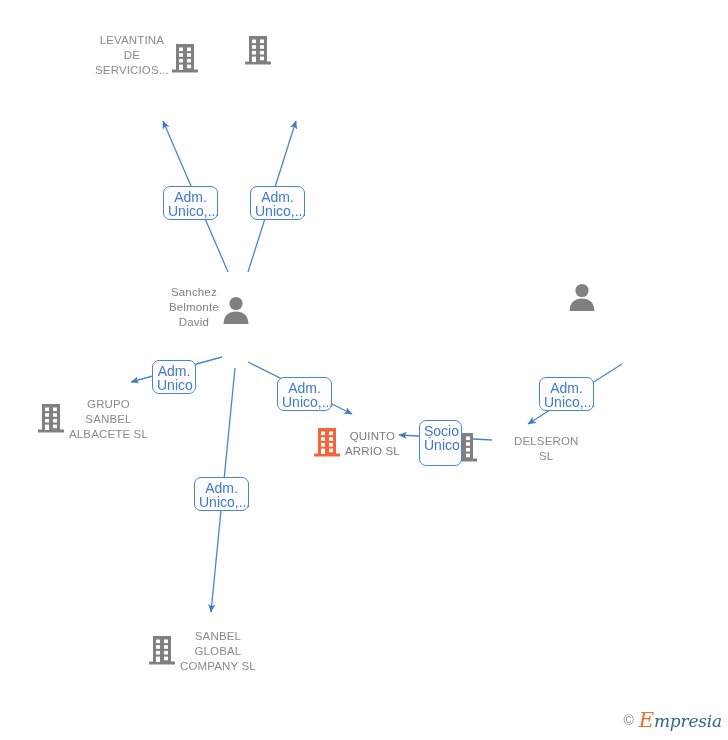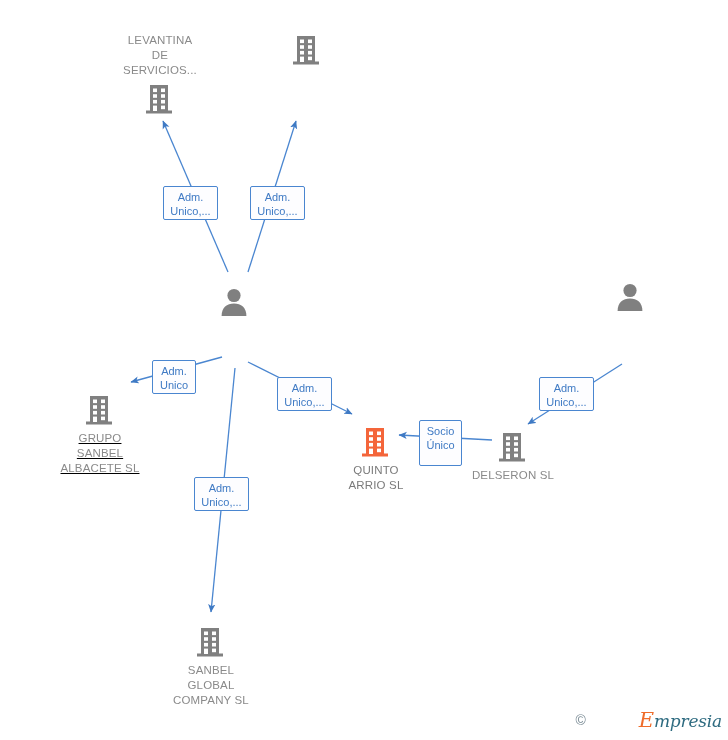--- a/index.html
+++ b/index.html
@@ -24,21 +24,21 @@
     width: 728px;
     height: 740px;
     pointer-events: none;
   }
   .node {
     position: absolute;
     width: 130px;
     margin-left: -65px;
     text-align: center;
     display: flex;
-    flex-direction: column;
+    flex-direction: row;
     align-items: center;
   }
   .node-label {
     font-size: 11.5px;
     line-height: 15px;
     color: #808080;
     letter-spacing: 0.15px;
     white-space: pre-line;
   }
   .node-label.company {
@@ -54,24 +54,24 @@
   }
   .node.label-top .node-label { order: 0; margin-bottom: 4px; }
   .node.label-top .icon-wrap { order: 1; }
   .node.label-bottom .icon-wrap { order: 0; }
   .node.label-bottom .node-label { order: 1; margin-top: 4px; }
 
   .edge-label {
     position: absolute;
     box-sizing: border-box;
     border: 1.3px solid #4a86d0;
-    border-radius: 2px;
+    border-radius: 7px;
     background: #fdfdff;
     color: #3f7ac4;
-    font-size: 11px;
+    font-size: 14px;
     line-height: 14px;
     text-align: center;
     padding: 3px 4px 3px 4px;
     white-space: pre-line;
     z-index: 5;
   }
   .watermark {
     position: absolute;
     right: 6px;
     bottom: 8px;
@@ -83,21 +83,20 @@
   .wm-c {
     color: #7a8b95;
     font-size: 14px;
   }
   .wm-text {
     font-family: "DejaVu Serif", serif;
     font-style: italic;
     font-size: 17px;
     color: #2e6b80;
     letter-spacing: -0.2px;
-    margin-left: 48px;
   }
   .wm-text .wm-e {
     color: #ef6c2a;
     font-size: 21px;
   }
 </style>
 </head>
 <body>
 
 <div id="canvas">
@@ -149,28 +148,31 @@
             <rect x="18" y="17.9" width="4" height="3.6" fill="#ffffff"></rect>
             <rect x="10" y="23.6" width="4" height="5.4" fill="#ffffff"></rect>
             <rect x="18" y="23.6" width="4" height="3.6" fill="#ffffff"></rect>
           </svg></span>
       </div>
       <div class="node label-top" style="left: 234px; top: 285px;">
         <span class="icon-wrap"><svg viewBox="0 0 34 34" width="34" height="34" aria-hidden="true">
             <circle cx="17" cy="10.5" r="6.6" fill="#808080"></circle>
             <path d="M4.6,31 C4.6,22.6 9.9,18.6 17,18.6 C24.1,18.6 29.4,22.6 29.4,31 Z" fill="#808080"></path>
           </svg></span>
+        <div class="node-label ">Sanchez
+Belmonte
+David</div>
       </div>
       <div class="node label-top" style="left: 630px; top: 280px;">
         <span class="icon-wrap"><svg viewBox="0 0 34 34" width="34" height="34" aria-hidden="true">
             <circle cx="17" cy="10.5" r="6.6" fill="#808080"></circle>
             <path d="M4.6,31 C4.6,22.6 9.9,18.6 17,18.6 C24.1,18.6 29.4,22.6 29.4,31 Z" fill="#808080"></path>
           </svg></span>
       </div>
-      <div class="node label-bottom" style="left: 100px; top: 393px; text-decoration: underline;">
+      <div class="node label-bottom" style="left: 100px; top: 393px;">
         <span class="icon-wrap"><svg viewBox="0 0 34 34" width="34" height="34" aria-hidden="true">
             <rect x="7" y="3" width="18" height="26" fill="#808080"></rect>
             <rect x="3" y="28.5" width="26" height="3" fill="#808080"></rect>
             <rect x="10" y="6.5" width="4" height="3.6" fill="#ffffff"></rect>
             <rect x="18" y="6.5" width="4" height="3.6" fill="#ffffff"></rect>
             <rect x="10" y="12.2" width="4" height="3.6" fill="#ffffff"></rect>
             <rect x="18" y="12.2" width="4" height="3.6" fill="#ffffff"></rect>
             <rect x="10" y="17.9" width="4" height="3.6" fill="#ffffff"></rect>
             <rect x="18" y="17.9" width="4" height="3.6" fill="#ffffff"></rect>
             <rect x="10" y="23.6" width="4" height="5.4" fill="#ffffff"></rect>
@@ -189,21 +191,21 @@
             <rect x="10" y="12.2" width="4" height="3.6" fill="#ffffff"></rect>
             <rect x="18" y="12.2" width="4" height="3.6" fill="#ffffff"></rect>
             <rect x="10" y="17.9" width="4" height="3.6" fill="#ffffff"></rect>
             <rect x="18" y="17.9" width="4" height="3.6" fill="#ffffff"></rect>
             <rect x="10" y="23.6" width="4" height="5.4" fill="#ffffff"></rect>
             <rect x="18" y="23.6" width="4" height="3.6" fill="#ffffff"></rect>
           </svg></span>
         <div class="node-label company highlight">QUINTO
 ARRIO  SL</div>
       </div>
-      <div class="node label-bottom" style="left: 513px; top: 430px;">
+      <div class="node label-bottom" style="left: 513px; top: 430px; gap: 32px;">
         <span class="icon-wrap"><svg viewBox="0 0 34 34" width="34" height="34" aria-hidden="true">
             <rect x="7" y="3" width="18" height="26" fill="#808080"></rect>
             <rect x="3" y="28.5" width="26" height="3" fill="#808080"></rect>
             <rect x="10" y="6.5" width="4" height="3.6" fill="#ffffff"></rect>
             <rect x="18" y="6.5" width="4" height="3.6" fill="#ffffff"></rect>
             <rect x="10" y="12.2" width="4" height="3.6" fill="#ffffff"></rect>
             <rect x="18" y="12.2" width="4" height="3.6" fill="#ffffff"></rect>
             <rect x="10" y="17.9" width="4" height="3.6" fill="#ffffff"></rect>
             <rect x="18" y="17.9" width="4" height="3.6" fill="#ffffff"></rect>
             <rect x="10" y="23.6" width="4" height="5.4" fill="#ffffff"></rect>

